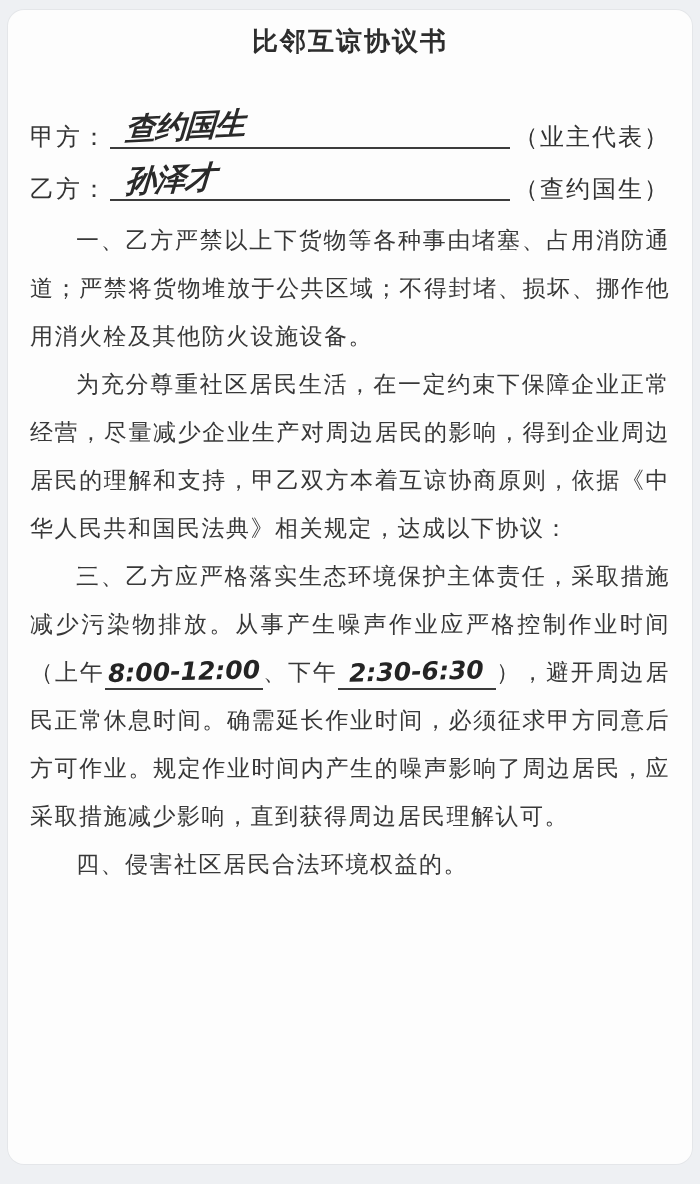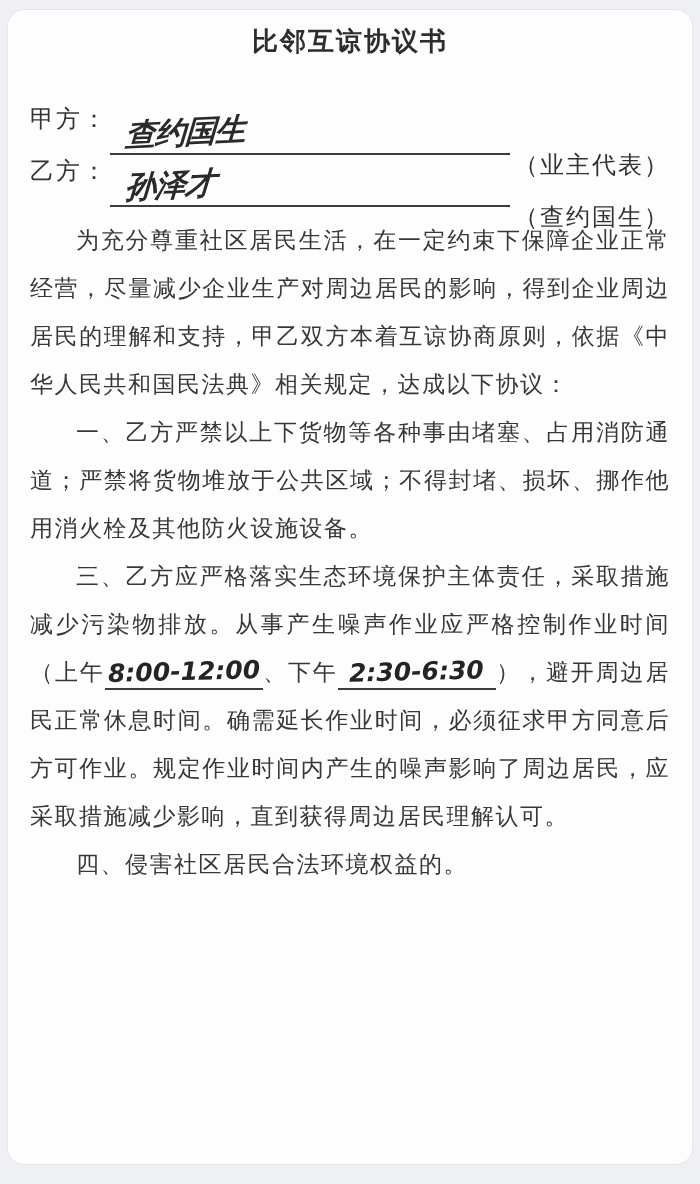--- a/index.html
+++ b/index.html
@@ -35,21 +35,21 @@
     font-size: 26px;
     letter-spacing: 2px;
     color: #2d2d2d;
     margin-top: 4px;
   }
   .parties {
     margin-top: 44px;
   }
   .party-row {
     display: flex;
-    align-items: flex-start;
+    align-items: flex-end;
     height: 52px;
     font-size: 24px;
     letter-spacing: 2px;
     color: #333;
   }
   .party-label {
     white-space: nowrap;
     padding-bottom: 2px;
   }
   .sig-line {
@@ -133,23 +133,23 @@
         <span class="sig-line">
           <span class="handwritten-sig">孙泽才</span>
         </span>
         <span class="party-suffix">（查约国生）</span>
       </div>
 
     </div>
 
     <div class="doc-body">
 
+      <p>一、乙方严禁以上下货物等各种事由堵塞、占用消防通道；严禁将货物堆放于公共区域；不得封堵、损坏、挪作他用消火栓及其他防火设施设备。</p>
+
       <p>为充分尊重社区居民生活，在一定约束下保障企业正常经营，尽量减少企业生产对周边居民的影响，得到企业周边居民的理解和支持，甲乙双方本着互谅协商原则，依据《中华人民共和国民法典》相关规定，达成以下协议：</p>
-
-      <p>一、乙方严禁以上下货物等各种事由堵塞、占用消防通道；严禁将货物堆放于公共区域；不得封堵、损坏、挪作他用消火栓及其他防火设施设备。</p>
 
 
       <p><span>三、乙方应严格落实生态环境保护主体责任，采取措施减少污染物排放。从事产生噪声作业应严格控制作业时间（上午</span><span class="inline-blank"><span class="handwritten-time">8:00-12:00</span></span><span>、下午</span><span class="inline-blank"><span class="handwritten-time">2:30-6:30</span></span><span>），避开周边居民正常休息时间。确需延长作业时间，必须征求甲方同意后方可作业。规定作业时间内产生的噪声影响了周边居民，应采取措施减少影响，直到获得周边居民理解认可。</span></p>
 
       <p>四、侵害社区居民合法环境权益的。</p>
 
 
 
     </div>
   </div>

